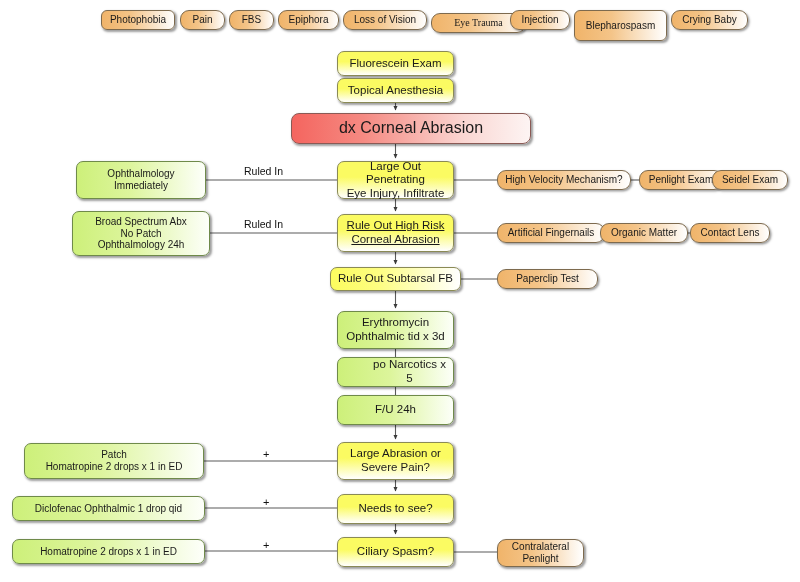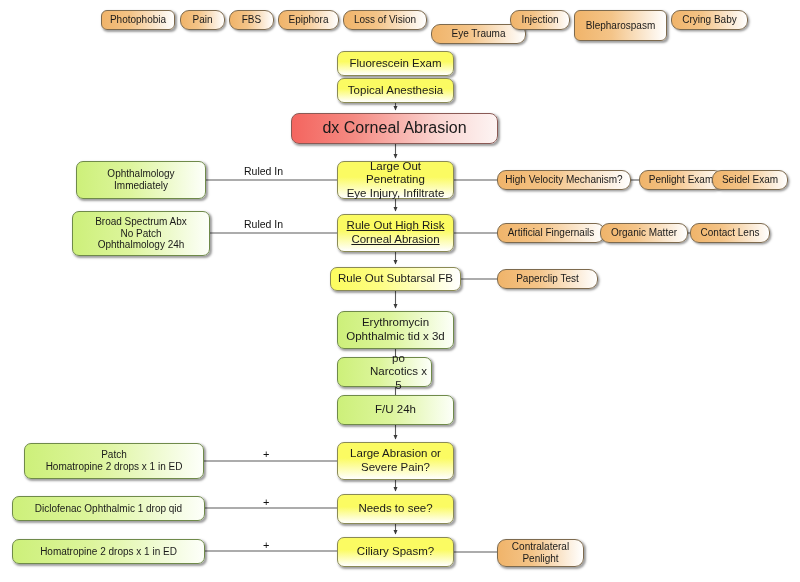--- a/index.html
+++ b/index.html
@@ -125,37 +125,37 @@
       <line x1="454" y1="552" x2="497" y2="552"></line>
     </g>
   </svg>
 
   <div id="symptom-row">
       <div class="node orange" style="left: 101px; top: 10px; width: 74px; height: 20px; border-radius: 6px;">Photophobia</div>
       <div class="node orange" style="left: 180px; top: 10px; width: 45px; height: 20px;">Pain</div>
       <div class="node orange" style="left: 229px; top: 10px; width: 45px; height: 20px;">FBS</div>
       <div class="node orange" style="left: 278px; top: 10px; width: 61px; height: 20px;">Epiphora</div>
       <div class="node orange" style="left: 343px; top: 10px; width: 84px; height: 20px;">Loss of Vision</div>
-      <div class="node orange" style="left: 431px; top: 24px; width: 95px; height: 20px;">Eye Trauma</div>
+      <div class="node orange" style="left: 431px; top: 13px; width: 95px; height: 20px; font-family: Liberation Serif, serif;">Eye Trauma</div>
       <div class="node orange" style="left: 510px; top: 10px; width: 60px; height: 20px;">Injection</div>
       <div class="node orange" style="left: 574px; top: 10px; width: 93px; height: 31px; border-radius: 6px;">Blepharospasm</div>
       <div class="node orange" style="left: 671px; top: 10px; width: 77px; height: 20px;">Crying Baby</div>
     </div>
   <div id="main-col">
       <div class="node yellow" style="left: 337px; top: 51px; width: 117px; height: 25px;">Fluorescein Exam</div>
       <div class="node yellow" style="left: 337px; top: 78px; width: 117px; height: 25px;">Topical Anesthesia</div>
-      <div class="node red" style="left: 291px; top: 113px; width: 207px; height: 31px;">dx Corneal Abrasion</div>
+      <div class="node red" style="left: 291px; top: 113px; width: 240px; height: 31px;">dx Corneal Abrasion</div>
       <div class="node yellow" style="left: 337px; top: 161px; width: 117px; height: 38px;">Large Out Penetrating
 Eye Injury, Infiltrate</div>
       <div class="node yellow" style="left: 337px; top: 214px; width: 117px; height: 38px; text-decoration: underline;">Rule Out High Risk
 Corneal Abrasion</div>
       <div class="node yellow-h" style="left: 330px; top: 267px; width: 131px; height: 24px;">Rule Out Subtarsal FB</div>
       <div class="node green-v" style="left: 337px; top: 311px; width: 117px; height: 38px;">Erythromycin
 Ophthalmic tid x 3d</div>
-      <div class="node green-v" style="left: 337px; top: 357px; width: 95px; height: 30px; padding-left: 32px;">po Narcotics x 5</div>
+      <div class="node green-v" style="left: 337px; top: 357px; width: 117px; height: 30px; padding-left: 32px;">po Narcotics x 5</div>
       <div class="node green-v" style="left: 337px; top: 395px; width: 117px; height: 30px;">F/U 24h</div>
       <div class="node yellow" style="left: 337px; top: 442px; width: 117px; height: 38px;">Large Abrasion or
 Severe Pain?</div>
       <div class="node yellow" style="left: 337px; top: 494px; width: 117px; height: 30px;">Needs to see?</div>
       <div class="node yellow" style="left: 337px; top: 537px; width: 117px; height: 30px;">Ciliary Spasm?</div>
     </div>
   <div id="left-col">
       <div class="node green" style="left: 76px; top: 161px; width: 130px; height: 38px;">Ophthalmology
 Immediately</div>
       <div class="node green" style="left: 72px; top: 211px; width: 138px; height: 45px;">Broad Spectrum Abx

